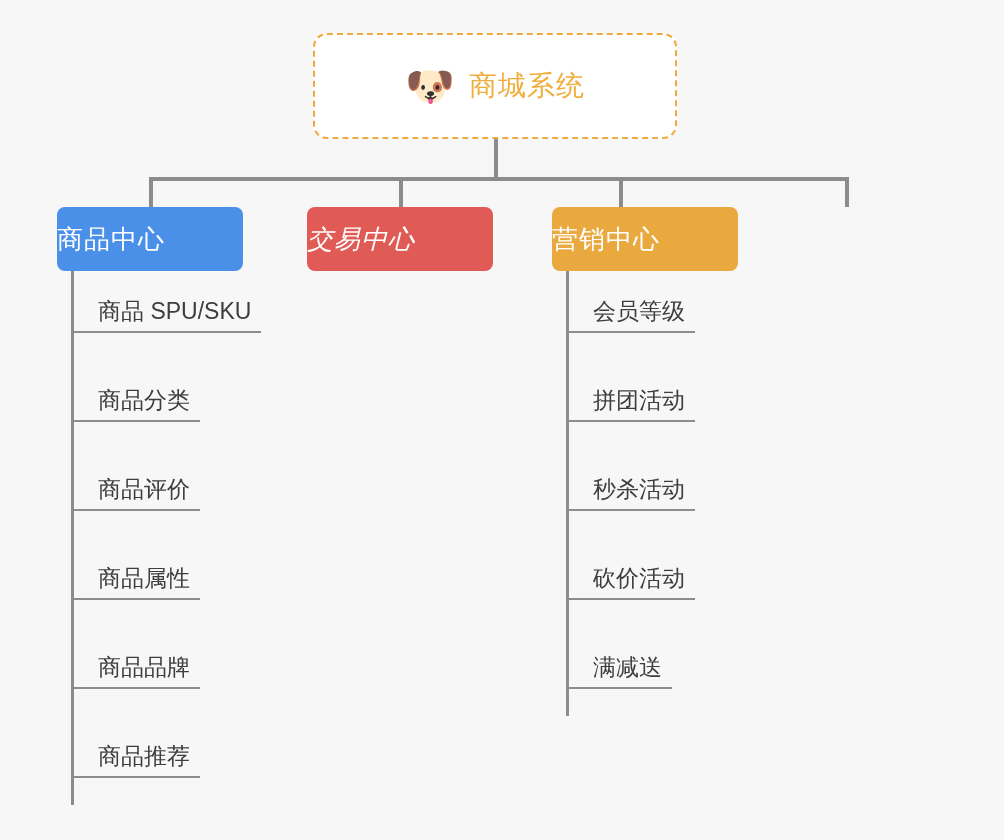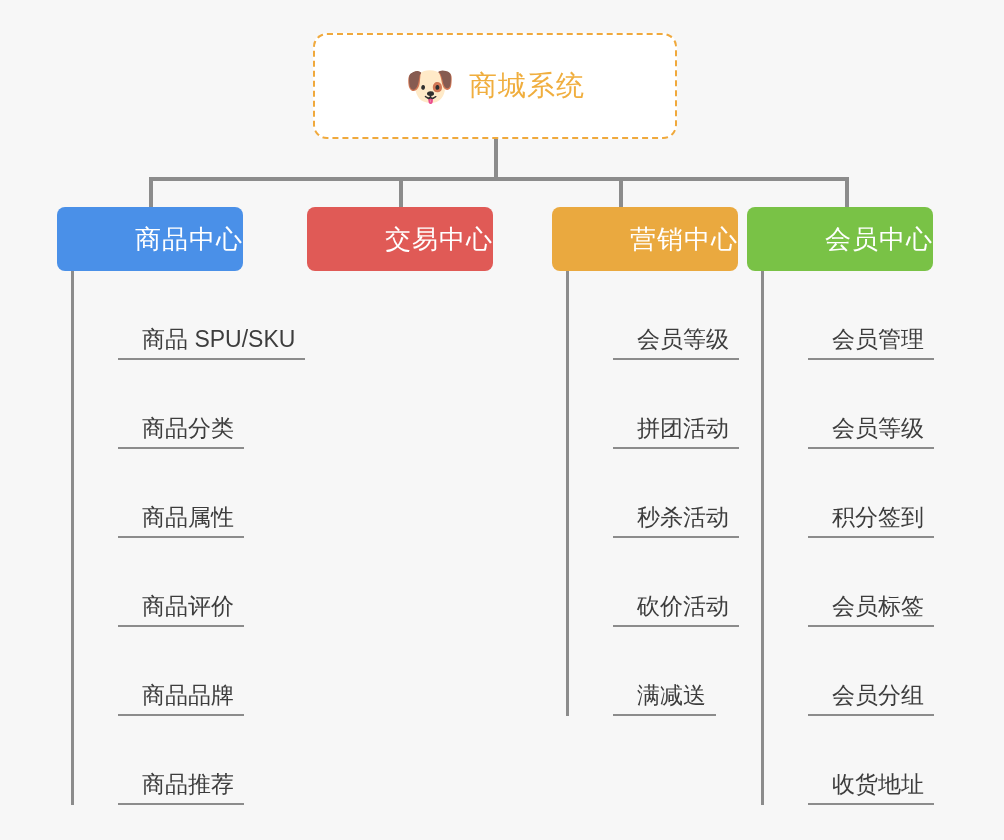--- a/index.html
+++ b/index.html
@@ -75,41 +75,40 @@
   .column {
     position: absolute;
     top: 207px;
     width: 186px;
   }
   .cat-header {
     height: 64px;
     border-radius: 8px;
     display: flex;
     align-items: center;
-    justify-content: flex-end;
+    justify-content: flex-start;
     color: #ffffff;
     font-size: 26px;
     letter-spacing: 1px;
     box-sizing: border-box;
   }
 
   
   .leaves {
     position: relative;
     margin-left: 14px;
     padding-left: 0;
     border-left: 3px solid #8c8c8c;
   }
   .leaf {
     position: relative;
     height: 89px;
     display: flex;
-    align-items: flex-end;
+    align-items: center;
     box-sizing: border-box;
-    margin-left: 44px;
   }
   .leaf-label {
     display: inline-block;
     padding: 0 10px 6px 24px;
     border-bottom: 2px solid #8c8c8c;
     font-size: 23px;
     color: #3d3d3d;
     white-space: nowrap;
     line-height: 1.15;
   }
@@ -136,35 +135,35 @@
       <span>商品中心</span>
     </div>
     <div class="leaves">
       <div class="leaf">
           <span class="leaf-label">商品 SPU/SKU</span>
         </div>
       <div class="leaf">
           <span class="leaf-label">商品分类</span>
         </div>
       <div class="leaf">
-          <span class="leaf-label">商品属性</span>
+          <span class="leaf-label">商品评价</span>
         </div>
       <div class="leaf">
-          <span class="leaf-label">商品评价</span>
+          <span class="leaf-label">商品属性</span>
         </div>
       <div class="leaf">
           <span class="leaf-label">商品品牌</span>
         </div>
       <div class="leaf">
           <span class="leaf-label">商品推荐</span>
         </div>
     </div>
   </div>
 
-  <div class="column" style="left:307px;">
+  <div class="column" style="left:307px;font-style:italic;">
     <div class="cat-header" style="background: rgb(224, 90, 86);">
       <span>交易中心</span>
     </div>
   </div>
 
   <div class="column" style="left:552px;">
     <div class="cat-header" style="background: rgb(234, 169, 63);">
       <span>营销中心</span>
     </div>
     <div class="leaves">
@@ -179,39 +178,14 @@
         </div>
       <div class="leaf">
           <span class="leaf-label">砍价活动</span>
         </div>
       <div class="leaf">
           <span class="leaf-label">满减送</span>
         </div>
     </div>
   </div>
 
-  <div class="column" style="left:747px;">
-    <div class="cat-header" style="background: rgb(121, 194, 70);">
-      <span>会员中心</span>
-    </div>
-    <div class="leaves">
-      <div class="leaf">
-          <span class="leaf-label">会员管理</span>
-        </div>
-      <div class="leaf">
-          <span class="leaf-label">会员等级</span>
-        </div>
-      <div class="leaf">
-          <span class="leaf-label">积分签到</span>
-        </div>
-      <div class="leaf">
-          <span class="leaf-label">会员标签</span>
-        </div>
-      <div class="leaf">
-          <span class="leaf-label">会员分组</span>
-        </div>
-      <div class="leaf">
-          <span class="leaf-label">收货地址</span>
-        </div>
-    </div>
-  </div>
 
 </div>
 
 </body></html>

